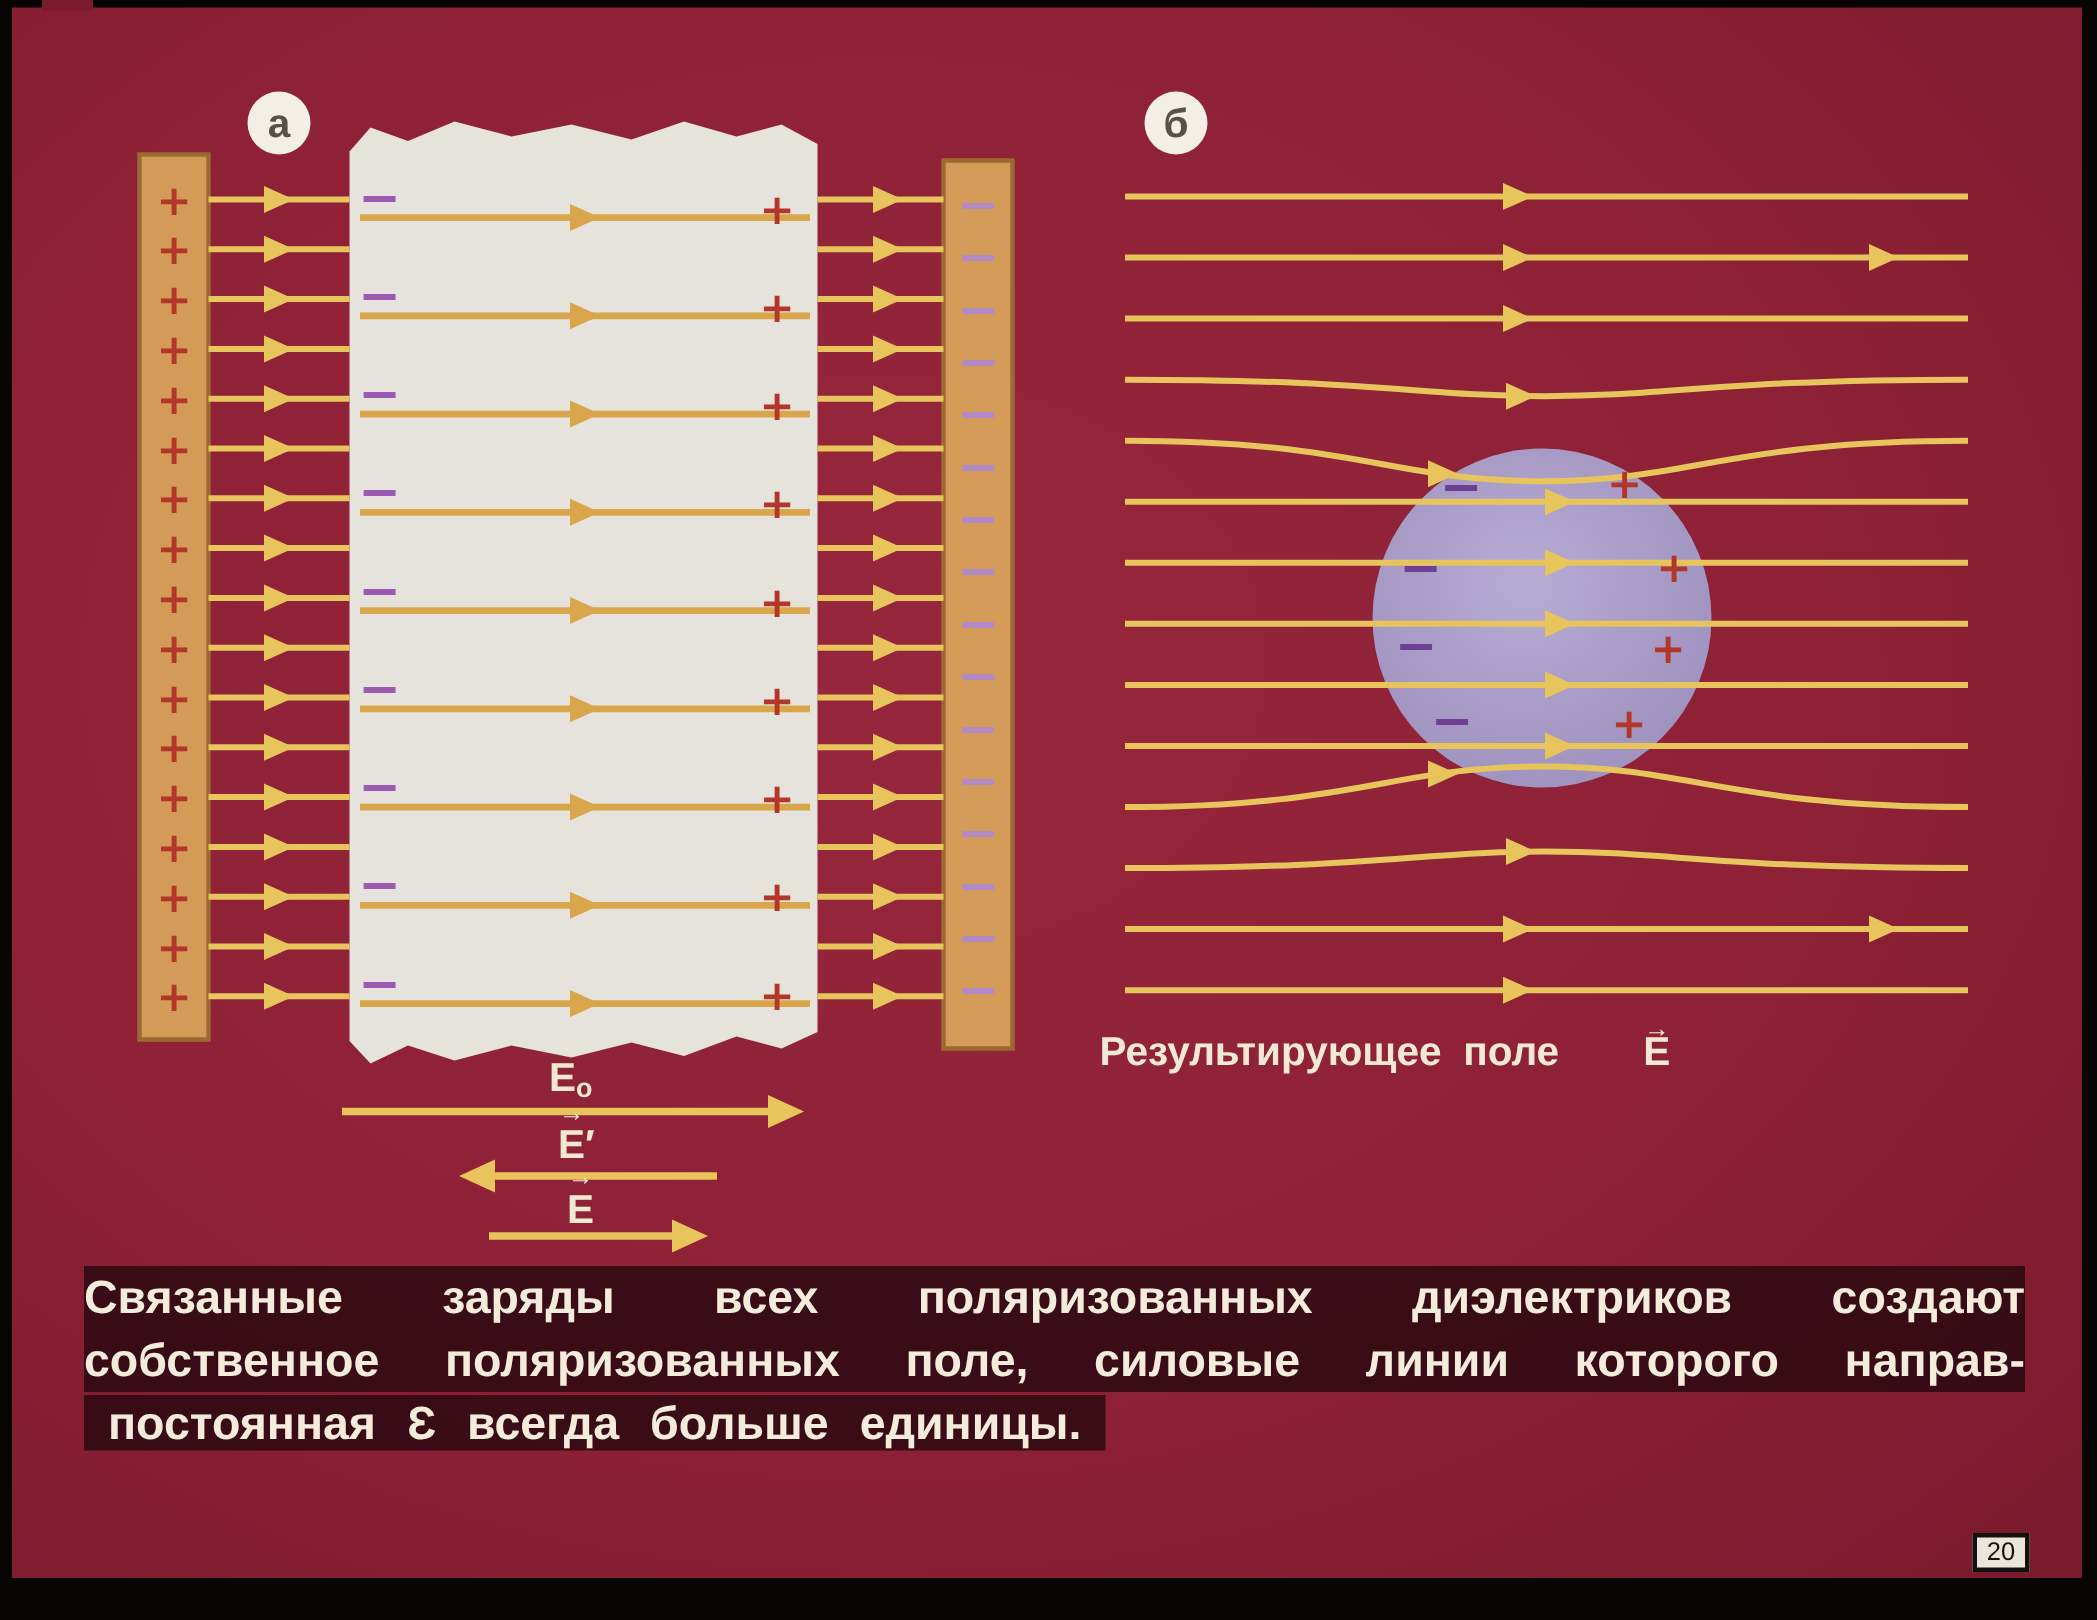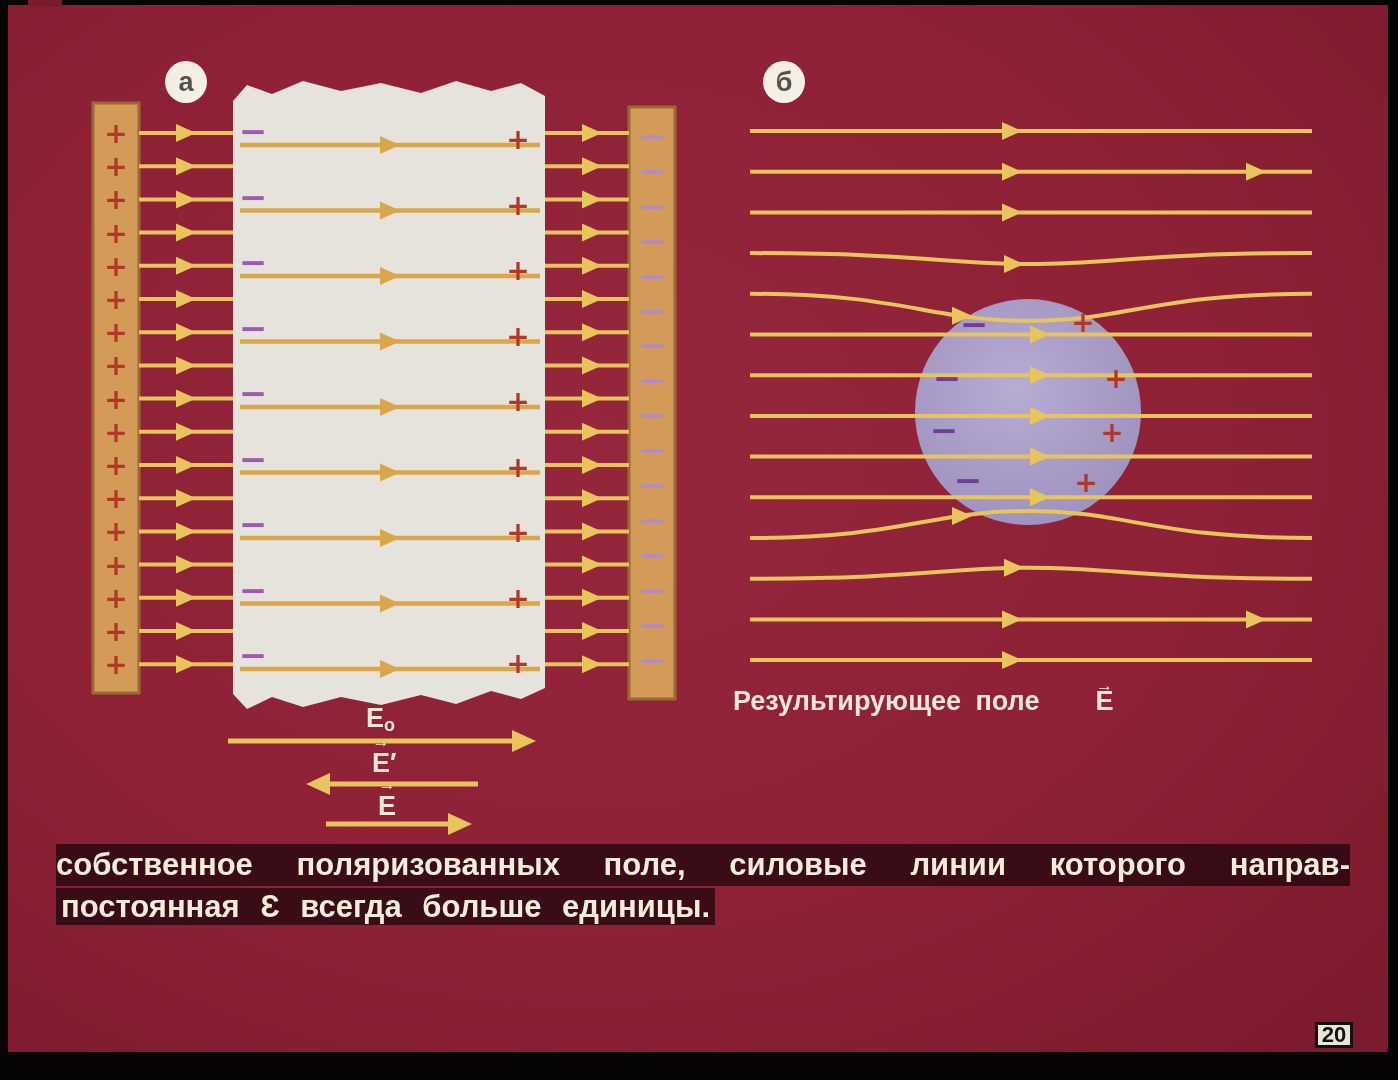--- a/index.html
+++ b/index.html
@@ -21,24 +21,24 @@
   .overarrow{position:absolute;top:-16px;left:50%;transform:translateX(-50%);font-size:17px;}
   .vsub{font-size:18px;vertical-align:-4px;}
   .caption{position:absolute;z-index:3;left:733px;top:682px;width:620px;color:#f1e9d3;
     font-size:27px;font-weight:bold;line-height:39px;word-spacing:7px;}
   .capvec{margin-left:56px;}
   .paragraph{position:absolute;z-index:3;left:56px;top:844px;width:1294px;color:#f3ecdb;
     font-size:31px;font-weight:bold;}
   .pline{line-height:42px;height:42px;word-spacing:12px;white-space:nowrap;}
   .pline.just{text-align:justify;text-align-last:justify;white-space:normal;
     background:rgba(34,6,14,0.78);}
-  .pline:not(.just) .hl{background:rgba(34,6,14,0.78);padding:1px 5px;}
+  .pline:not(.just) .hl{background:rgba(34,6,14,0.78);padding:1px 16px;}
   .pline.just .hl{background:none;padding:0;}
   .slideno{position:absolute;z-index:4;left:1315px;top:1022px;min-width:28px;height:20px;
-    background:#e9e5da;border:3px solid #141210;color:#141210;font-size:22px;font-weight:bold;
+    background:#e9e5da;border:3px solid #141210;color:#141210;font-size:17px;font-weight:normal;
     display:flex;align-items:center;justify-content:center;padding:0 2px;}
   .film{position:absolute;background:#070404;z-index:5;}
   .film.top{left:0;top:0;width:1398px;height:5px;}
   .film.bottom{left:0;top:1052px;width:1398px;height:28px;}
   .film.left{left:0;top:0;width:8px;height:1080px;}
   .film.right{left:1388px;top:0;width:10px;height:1080px;}
   .notch{position:absolute;z-index:6;left:28px;top:0;width:34px;height:7px;background:#7c1b2e;}
 </style>
 </head>
 <body>
@@ -276,20 +276,21 @@
   <span class="vecwrap"><span class="overarrow">→</span><span>E</span></span>
 </div>
 
 <div class="caption">
   <div class="cap-line">
     <span>Результирующее поле</span><span class="capvec vecwrap"><span class="overarrow">→</span><span>E</span></span>
   </div>
 </div>
 
 <div class="paragraph">
+  <div class="pline just"><span class="hl">Связанные заряды всех поляризованных диэлектриков создают</span></div>
   <div class="pline just"><span class="hl">собственное поляризованных поле, силовые линии которого направ-</span></div>
   <div class="pline"><span class="hl">постоянная Ɛ всегда больше единицы.</span></div>
 </div>
 
 <div class="slideno">
   <span>20</span>
 </div>
 
 <div class="film top"></div>
 <div class="film bottom"></div>

